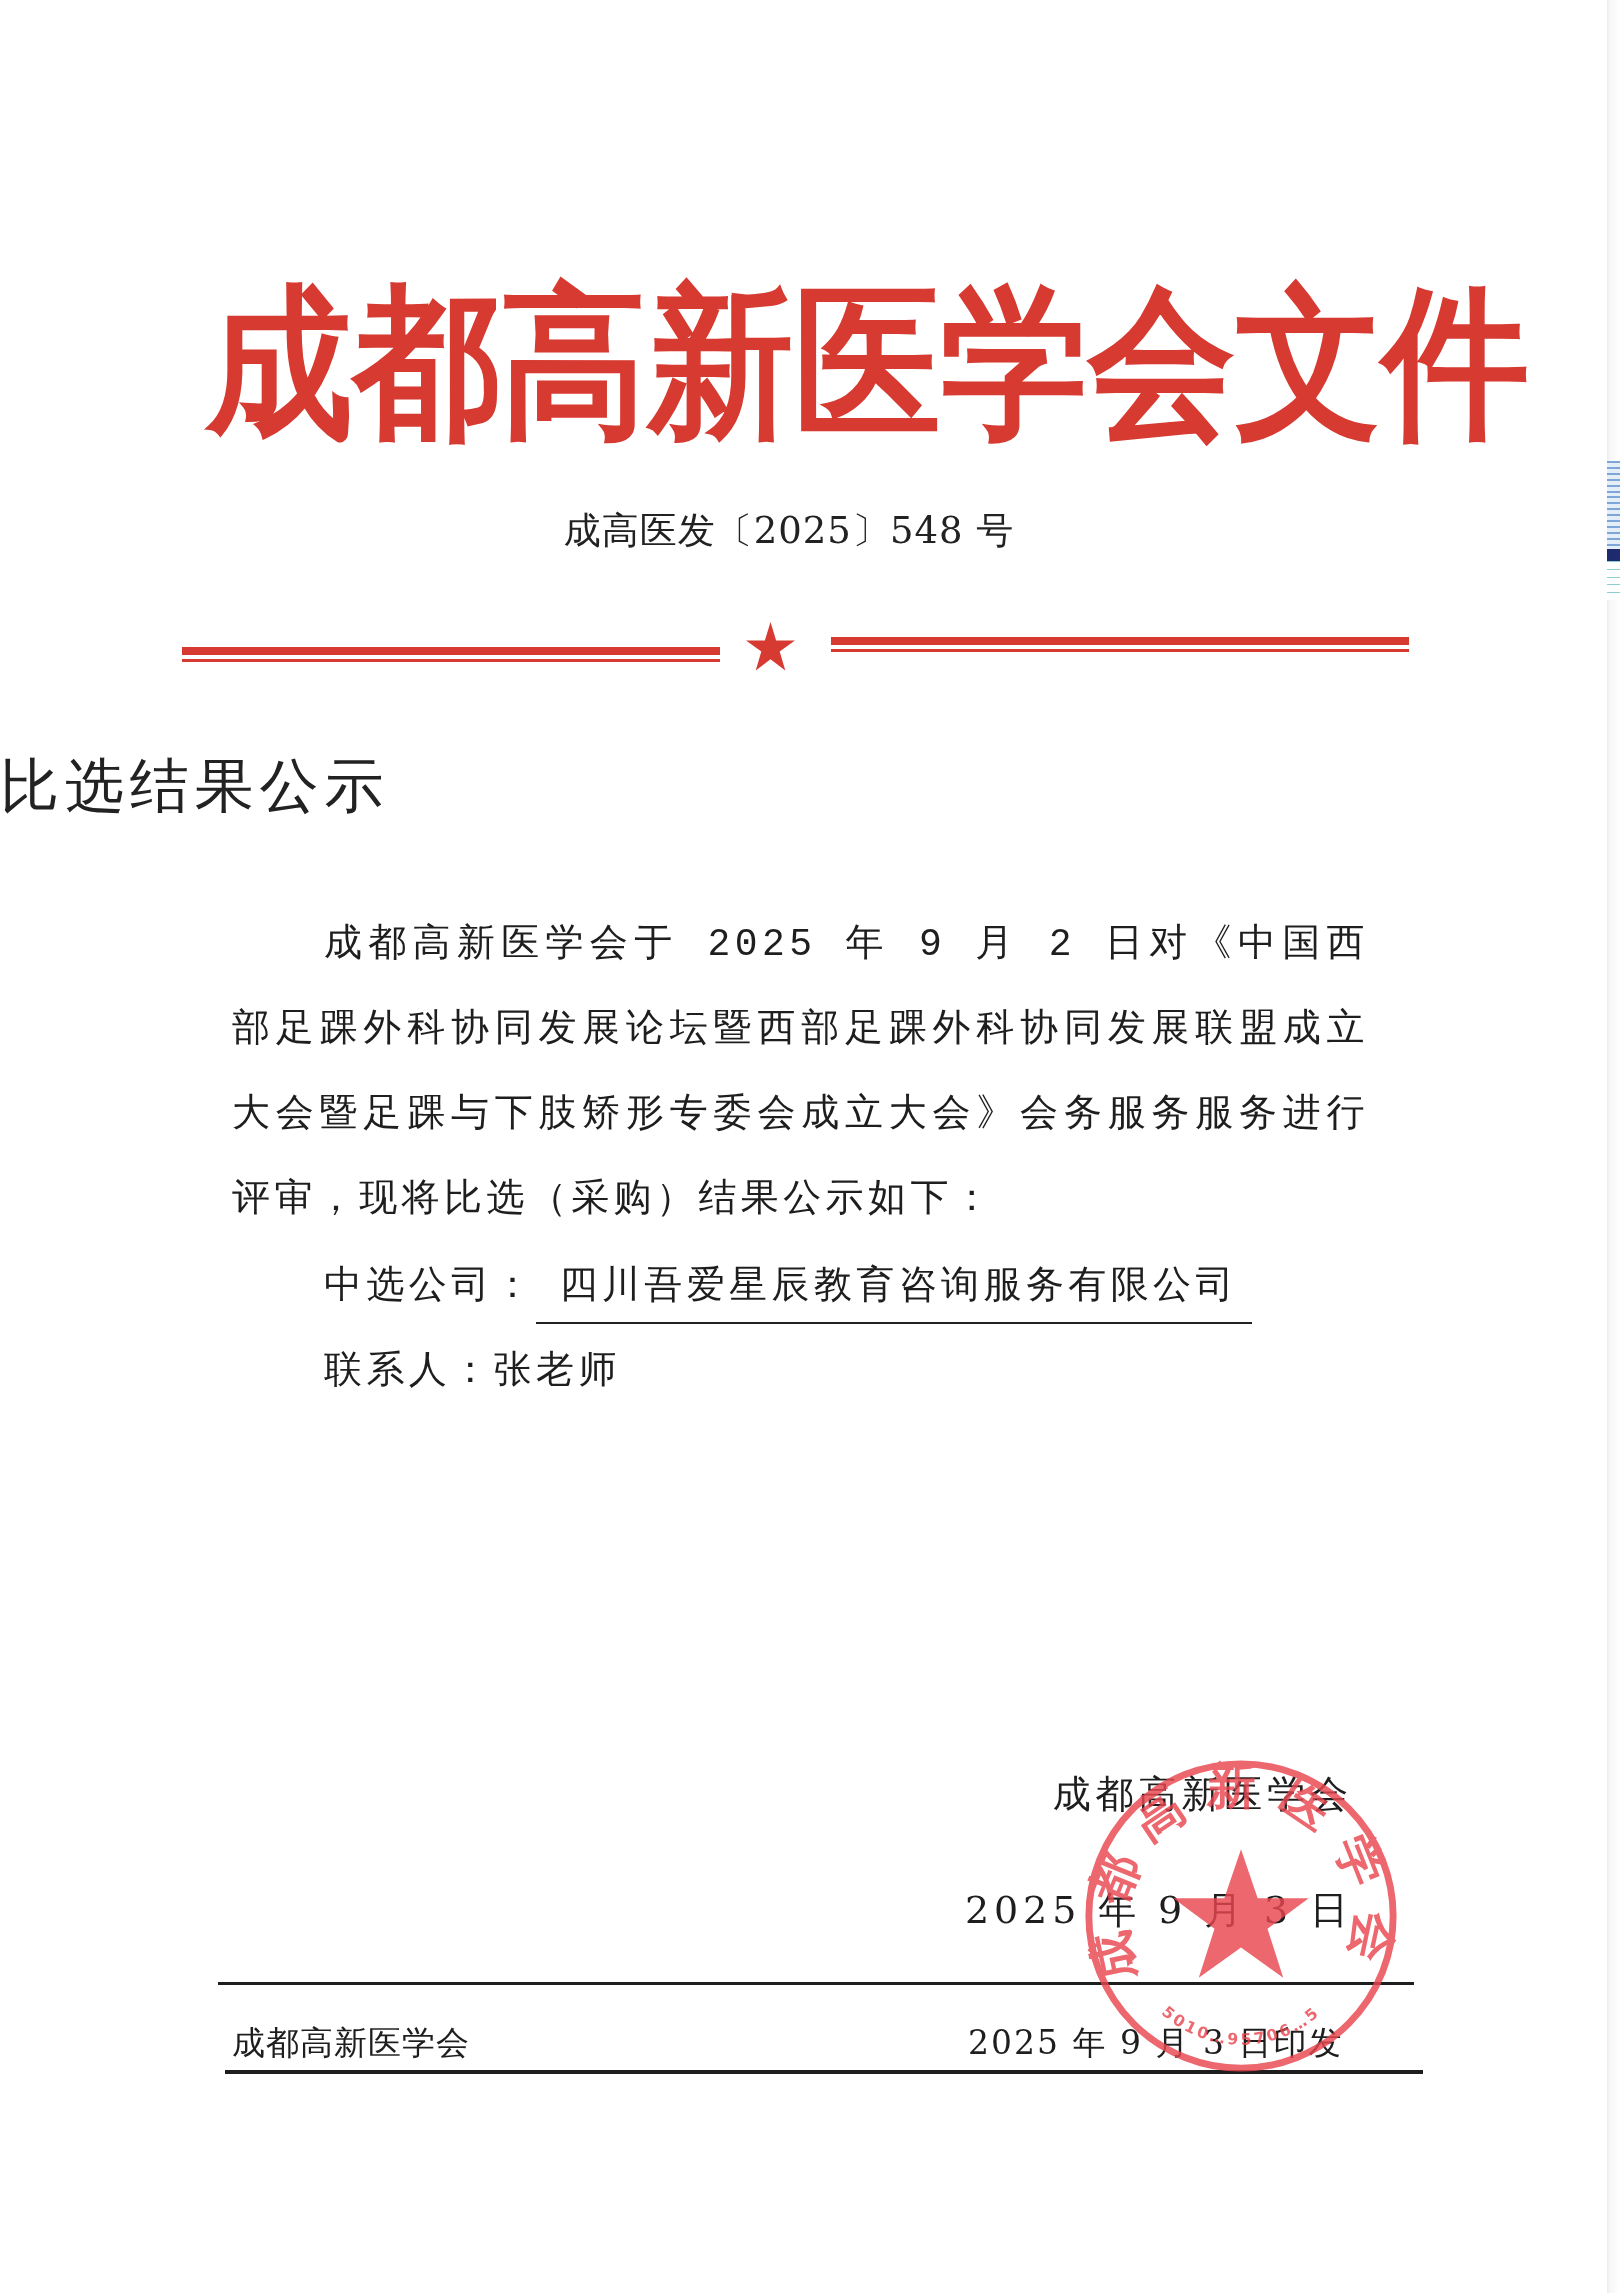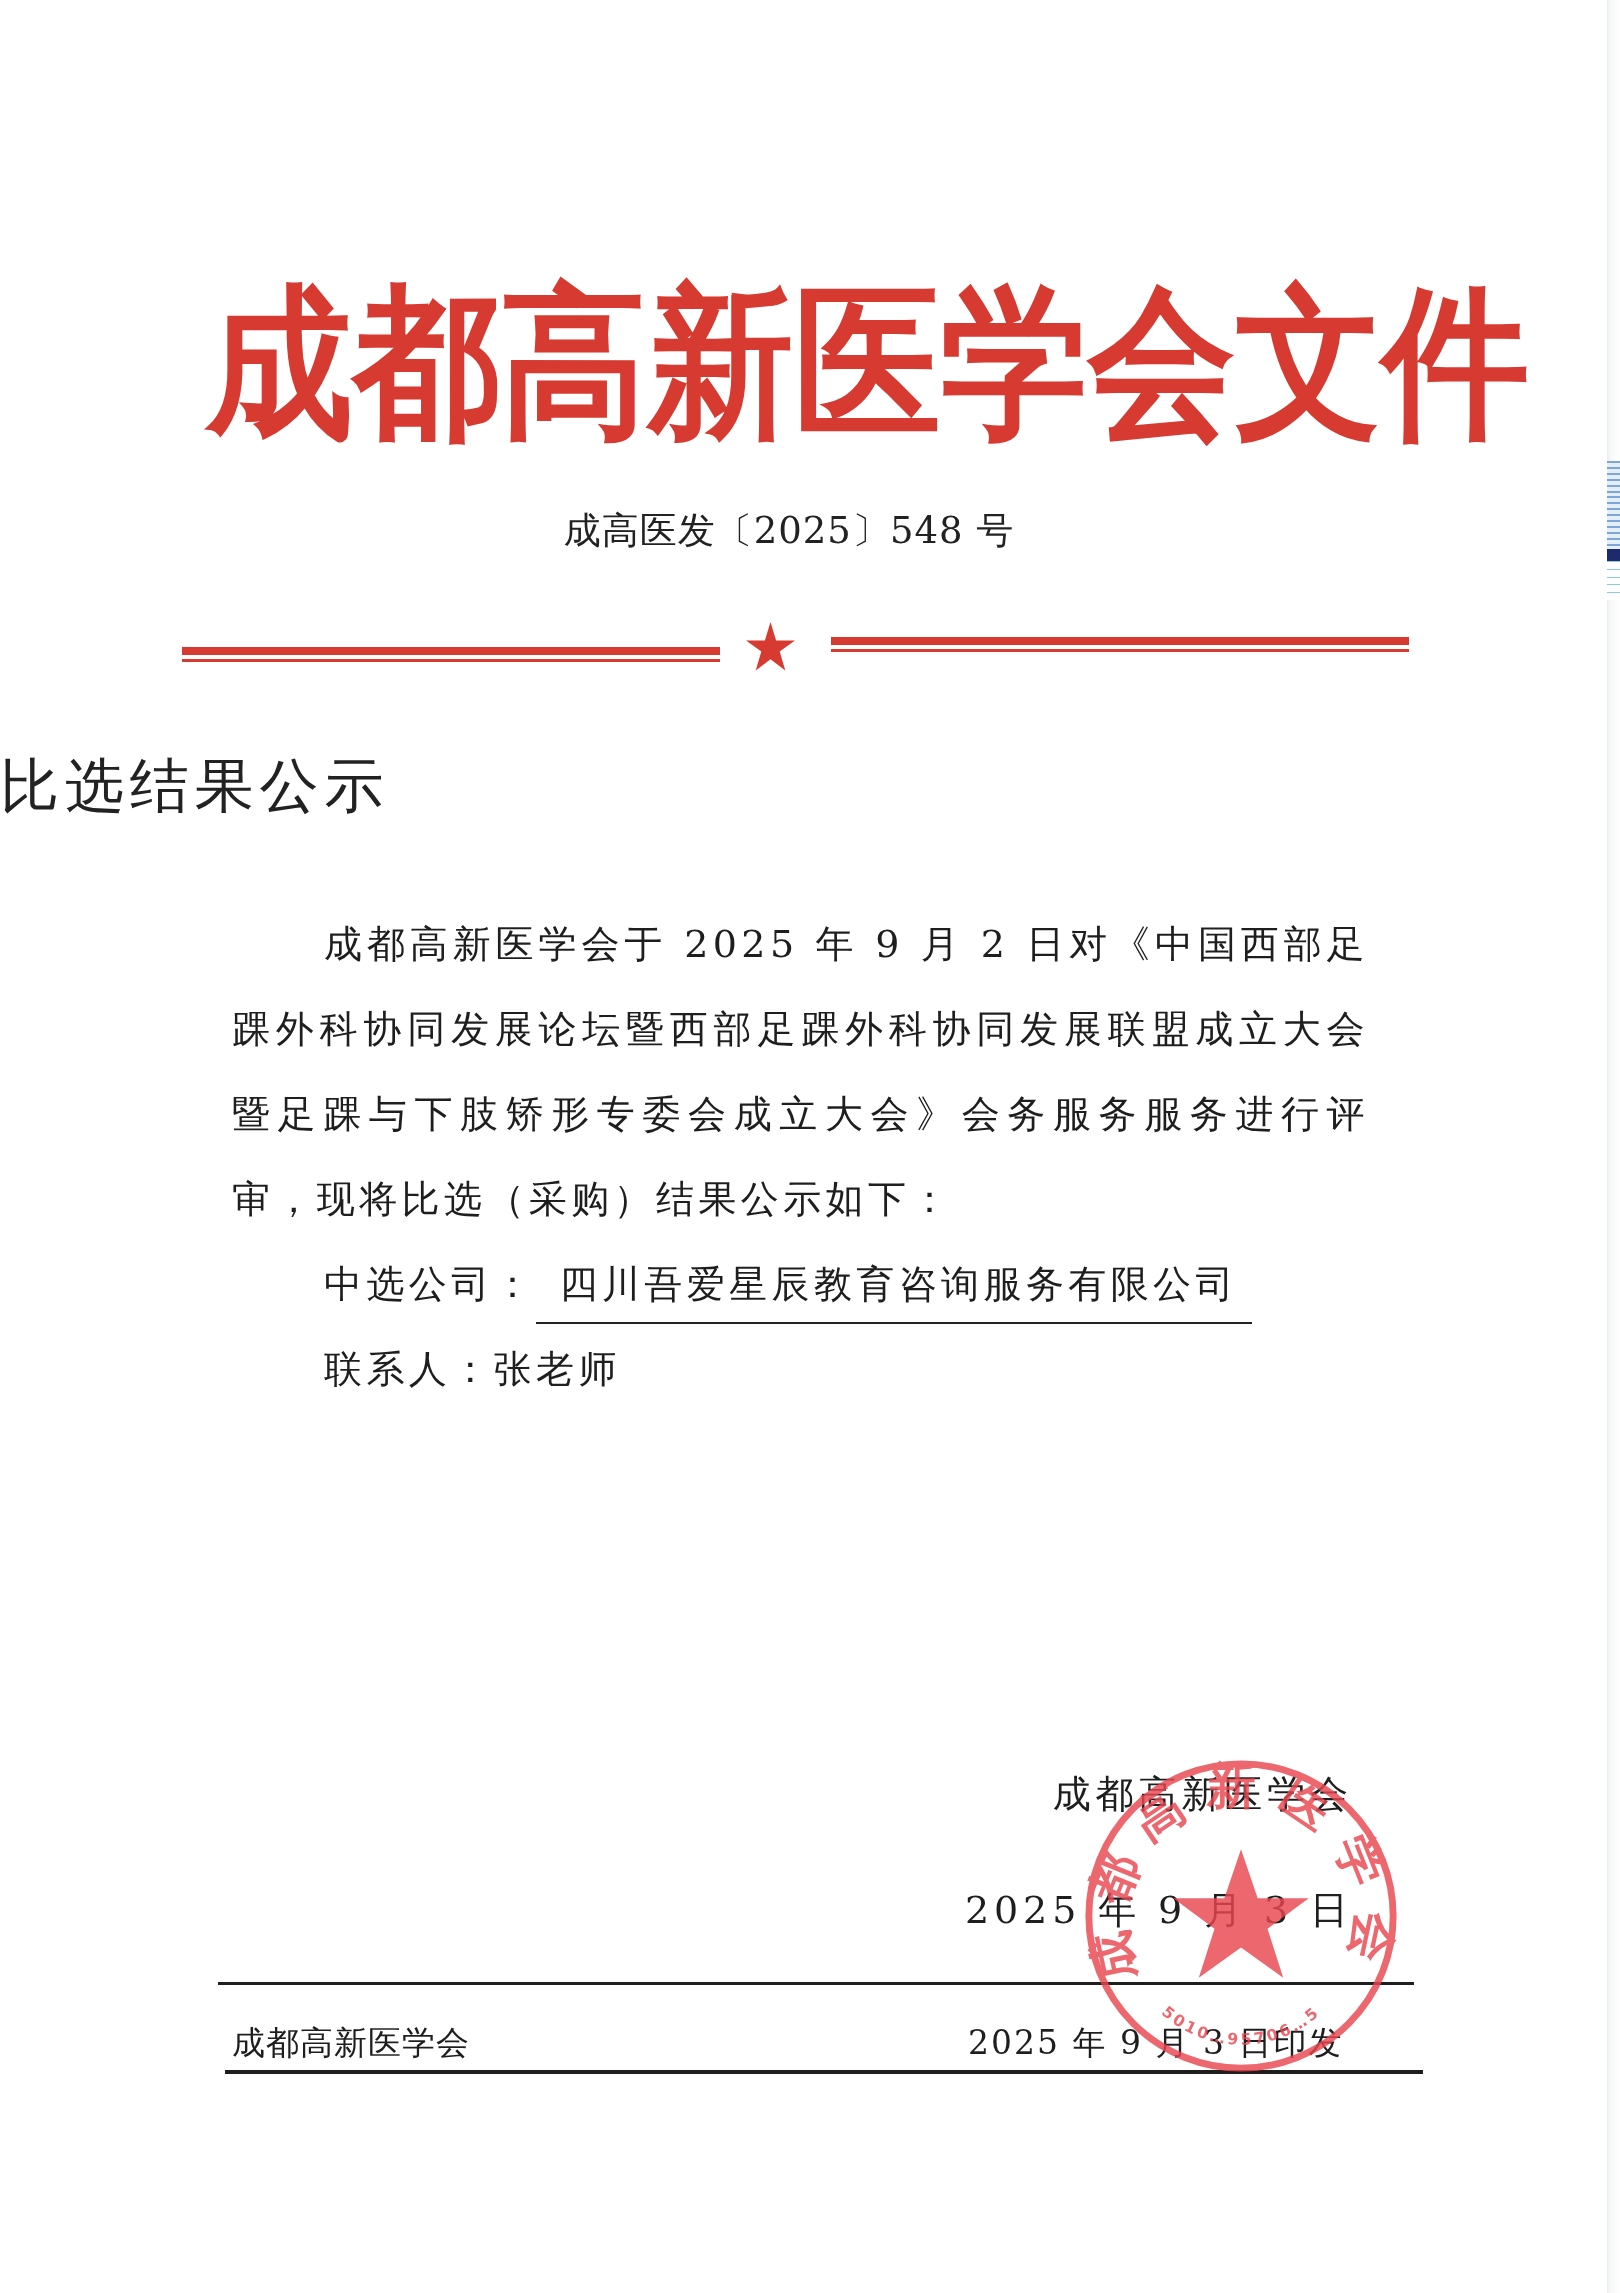--- a/index.html
+++ b/index.html
@@ -81,20 +81,21 @@
       top: 902px;
       font-size: 38px;
       line-height: 85px;
       letter-spacing: 4.4px;
       text-align: justify;
       color: #1e1e1e;
     }
     .para {
       text-indent: 92px;
       margin: 0;
+      font-family: Liberation Mono, monospace;
     }
     .line {
       margin: 0;
       padding-left: 92px;
       white-space: nowrap;
     }
     .company-underline {
       display: inline-block;
       border-bottom: 2.9px solid #222;
       padding: 0 13.7px 0 23.5px;

